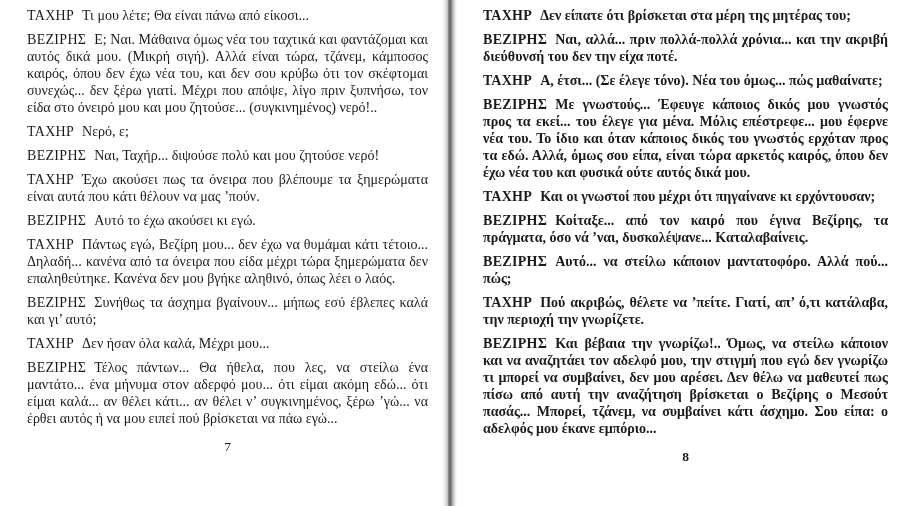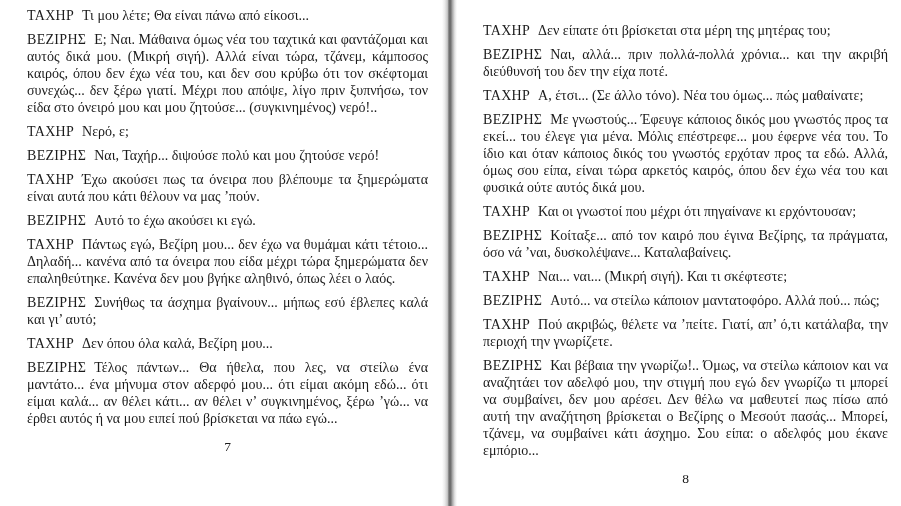--- a/index.html
+++ b/index.html
@@ -20,21 +20,22 @@
     box-sizing: border-box;
     background: #ffffff;
     height: 506px;
   }
   .page-left {
     width: 442px;
     padding: 7px 14px 17px 27px;
   }
   .page-right {
     width: 444px;
-    padding: 22px 13px 0 26px;
+    padding: 7px 13px 0 26px;
+    font-weight: bold;
   }
   .gutter {
     width: 15px;
     height: 506px;
     flex: 0 0 15px;
     background: linear-gradient(90deg,
       #ffffff 0%,
       #ececec 18%,
       #c8c8c8 36%,
       #6f6f6f 47%,
@@ -70,34 +71,33 @@
 
   <div class="page page-left">
     <p class="para"><span class="speaker">ΤΑΧΗΡ</span><span class="ptext">Τι μου λέτε; Θα είναι πάνω από είκοσι...</span></p>
     <p class="para"><span class="speaker">ΒΕΖΙΡΗΣ</span><span class="ptext">Ε; Ναι. Μάθαινα όμως νέα του ταχτικά και φαντάζομαι και αυτός δικά μου. (Μικρή σιγή). Αλλά είναι τώρα, τζάνεμ, κάμποσος καιρός, όπου δεν έχω νέα του, και δεν σου κρύβω ότι τον σκέφτομαι συνεχώς... δεν ξέρω γιατί. Μέχρι που απόψε, λίγο πριν ξυπνήσω, τον είδα στο όνειρό μου και μου ζητούσε... (συγκινημένος) νερό!..</span></p>
     <p class="para"><span class="speaker">ΤΑΧΗΡ</span><span class="ptext">Νερό, ε;</span></p>
     <p class="para"><span class="speaker">ΒΕΖΙΡΗΣ</span><span class="ptext">Ναι, Ταχήρ... διψούσε πολύ και μου ζητούσε νερό!</span></p>
     <p class="para"><span class="speaker">ΤΑΧΗΡ</span><span class="ptext">Έχω ακούσει πως τα όνειρα που βλέπουμε τα ξημερώματα είναι αυτά που κάτι θέλουν να μας ’πούν.</span></p>
     <p class="para"><span class="speaker">ΒΕΖΙΡΗΣ</span><span class="ptext">Αυτό το έχω ακούσει κι εγώ.</span></p>
     <p class="para"><span class="speaker">ΤΑΧΗΡ</span><span class="ptext">Πάντως εγώ, Βεζίρη μου... δεν έχω να θυμάμαι κάτι τέτοιο... Δηλαδή... κανένα από τα όνειρα που είδα μέχρι τώρα ξημερώματα δεν επαληθεύτηκε. Κανένα δεν μου βγήκε αληθινό, όπως λέει ο λαός.</span></p>
     <p class="para"><span class="speaker">ΒΕΖΙΡΗΣ</span><span class="ptext">Συνήθως τα άσχημα βγαίνουν... μήπως εσύ έβλεπες καλά και γι’ αυτό;</span></p>
-    <p class="para"><span class="speaker">ΤΑΧΗΡ</span><span class="ptext">Δεν όπου όλα καλά, Βεζίρη μου...</span></p>
+    <p class="para"><span class="speaker">ΤΑΧΗΡ</span><span class="ptext">Δεν ήσαν όλα καλά, Μέχρι μου...</span></p>
     <p class="para"><span class="speaker">ΒΕΖΙΡΗΣ</span><span class="ptext">Τέλος πάντων... Θα ήθελα, που λες, να στείλω ένα μαντάτο... ένα μήνυμα στον αδερφό μου... ότι είμαι ακόμη εδώ... ότι είμαι καλά... αν θέλει κάτι... αν θέλει ν’ συγκινημένος, ξέρω ’γώ... να έρθει αυτός ή να μου ειπεί πού βρίσκεται να πάω εγώ...</span></p>
     <div class="pagenum">7</div>
   </div>
 
   <div class="gutter"></div>
 
   <div class="page page-right">
     <p class="para"><span class="speaker">ΤΑΧΗΡ</span><span class="ptext">Δεν είπατε ότι βρίσκεται στα μέρη της μητέρας του;</span></p>
     <p class="para"><span class="speaker">ΒΕΖΙΡΗΣ</span><span class="ptext">Ναι, αλλά... πριν πολλά-πολλά χρόνια... και την ακριβή διεύθυνσή του δεν την είχα ποτέ.</span></p>
-    <p class="para"><span class="speaker">ΤΑΧΗΡ</span><span class="ptext">Α, έτσι... (Σε άλλο τόνο). Νέα του όμως... πώς μαθαίνατε;</span></p>
+    <p class="para"><span class="speaker">ΤΑΧΗΡ</span><span class="ptext">Α, έτσι... (Σε έλεγε τόνο). Νέα του όμως... πώς μαθαίνατε;</span></p>
     <p class="para"><span class="speaker">ΒΕΖΙΡΗΣ</span><span class="ptext">Με γνωστούς... Έφευγε κάποιος δικός μου γνωστός προς τα εκεί... του έλεγε για μένα. Μόλις επέστρεφε... μου έφερνε νέα του. Το ίδιο και όταν κάποιος δικός του γνωστός ερχόταν προς τα εδώ. Αλλά, όμως σου είπα, είναι τώρα αρκετός καιρός, όπου δεν έχω νέα του και φυσικά ούτε αυτός δικά μου.</span></p>
     <p class="para"><span class="speaker">ΤΑΧΗΡ</span><span class="ptext">Και οι γνωστοί που μέχρι ότι πηγαίνανε κι ερχόντουσαν;</span></p>
     <p class="para"><span class="speaker">ΒΕΖΙΡΗΣ</span><span class="ptext">Κοίταξε... από τον καιρό που έγινα Βεζίρης, τα πράγματα, όσο νά ’ναι, δυσκολέψανε... Καταλαβαίνεις.</span></p>
-    <p class="para"><span class="speaker">ΤΑΧΗΡ</span><span class="ptext">Ναι... ναι... (Μικρή σιγή). Και τι σκέφτεστε;</span></p>
     <p class="para"><span class="speaker">ΒΕΖΙΡΗΣ</span><span class="ptext">Αυτό... να στείλω κάποιον μαντατοφόρο. Αλλά πού... πώς;</span></p>
     <p class="para"><span class="speaker">ΤΑΧΗΡ</span><span class="ptext">Πού ακριβώς, θέλετε να ’πείτε. Γιατί, απ’ ό,τι κατάλαβα, την περιοχή την γνωρίζετε.</span></p>
     <p class="para"><span class="speaker">ΒΕΖΙΡΗΣ</span><span class="ptext">Και βέβαια την γνωρίζω!.. Όμως, να στείλω κάποιον και να αναζητάει τον αδελφό μου, την στιγμή που εγώ δεν γνωρίζω τι μπορεί να συμβαίνει, δεν μου αρέσει. Δεν θέλω να μαθευτεί πως πίσω από αυτή την αναζήτηση βρίσκεται ο Βεζίρης ο Μεσούτ πασάς... Μπορεί, τζάνεμ, να συμβαίνει κάτι άσχημο. Σου είπα: ο αδελφός μου έκανε εμπόριο...</span></p>
     <div class="pagenum">8</div>
   </div>
 
 </div>
 
 </body></html>

